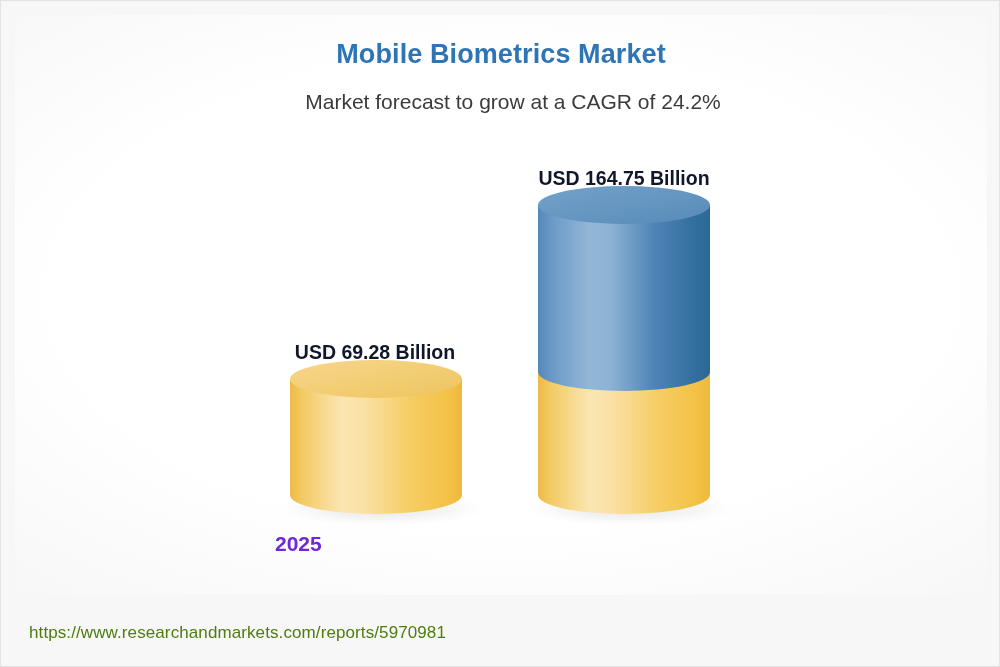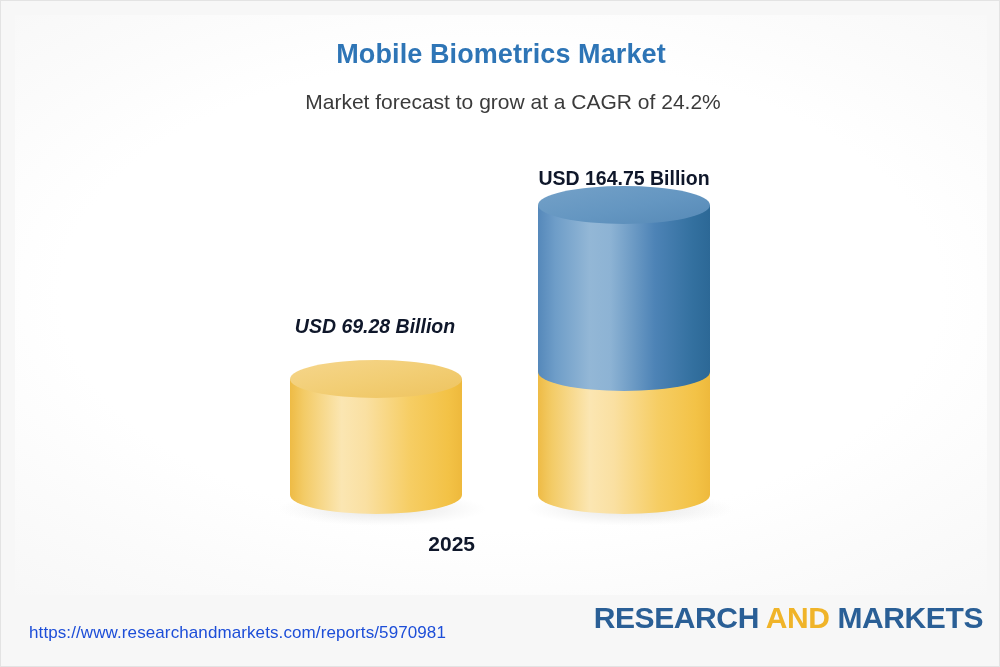--- a/index.html
+++ b/index.html
@@ -55,49 +55,49 @@
   }
 
   .value-label {
     position: absolute;
     font-size: 19.5px;
     font-weight: bold;
     color: #0f172a;
     text-align: center;
     white-space: nowrap;
   }
-  #label-2025 { left: 274px; top: 314px; width: 200px; font-style: italic; }
+  #label-2025 { left: 274px; top: 340px; width: 200px; }
   #label-2029 { left: 523px; top: 166px; width: 200px; }
 
   .cat-label {
     position: absolute;
     font-size: 21px;
     font-weight: bold;
-    color: #0f172a;
-    text-align: right;
+    color: #6d28d9;
+    text-align: left;
     white-space: nowrap;
   }
   #cat-2025 { left: 274px; top: 531px; width: 200px; }
   #cat-2029 { left: 523px; top: 531px; width: 200px; }
 
   .cylinder-svg {
     position: absolute;
     left: 0;
     top: 0;
     width: 1000px;
     height: 667px;
     pointer-events: none;
   }
 
   #footer-url {
     position: absolute;
     left: 28px;
     top: 622px;
     font-size: 17px;
-    color: #1d4ed8;
+    color: #4d7c0f;
     letter-spacing: 0.1px;
   }
   #logo {
     position: absolute;
     right: 16px;
     top: 602px;
     text-align: right;
     line-height: 1;
   }
   #logo-main {
@@ -185,16 +185,15 @@
   </svg>
 
   <div class="value-label" id="label-2025">USD 69.28 Billion</div>
   <div class="value-label" id="label-2029">USD 164.75 Billion</div>
 
   <div class="cat-label" id="cat-2025">2025</div>
 
   <div id="footer-url">https://www.researchandmarkets.com/reports/5970981</div>
 
   <div id="logo">
-    <div id="logo-main"><span>RESEARCH</span> <span class="and">AND</span> <span>MARKETS</span></div>
   </div>
 
 </div>
 
 </body></html>

